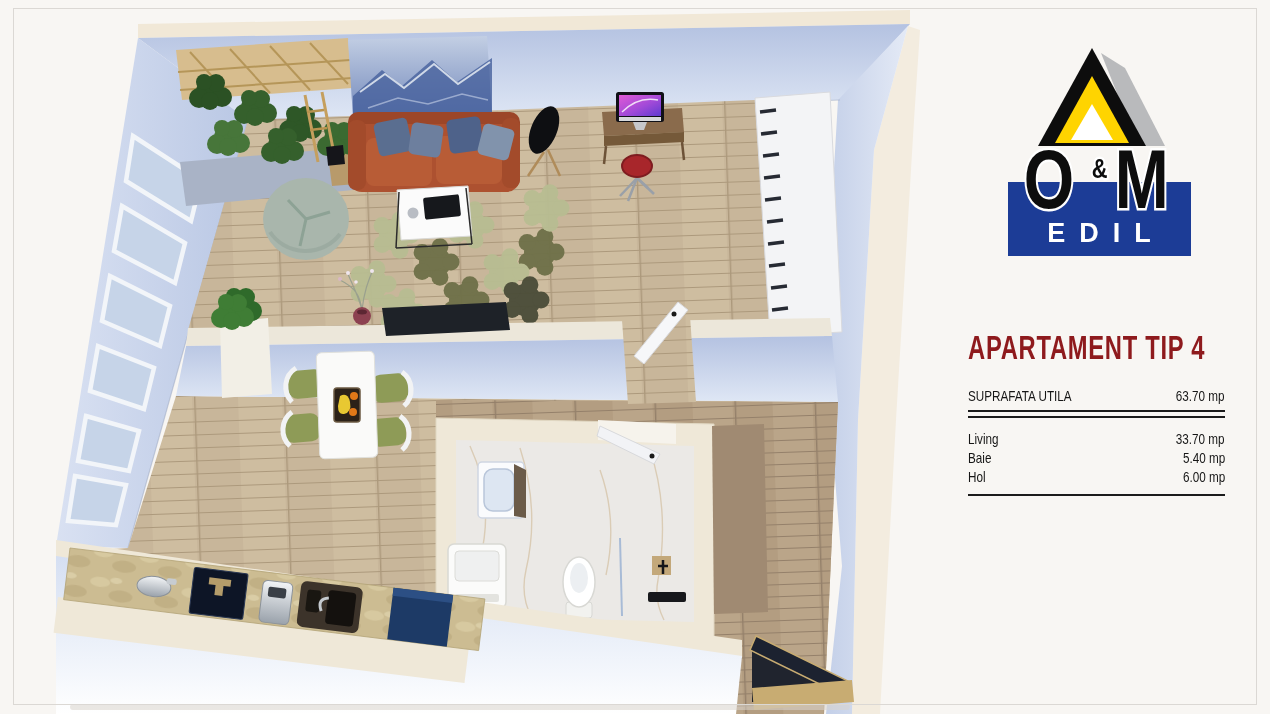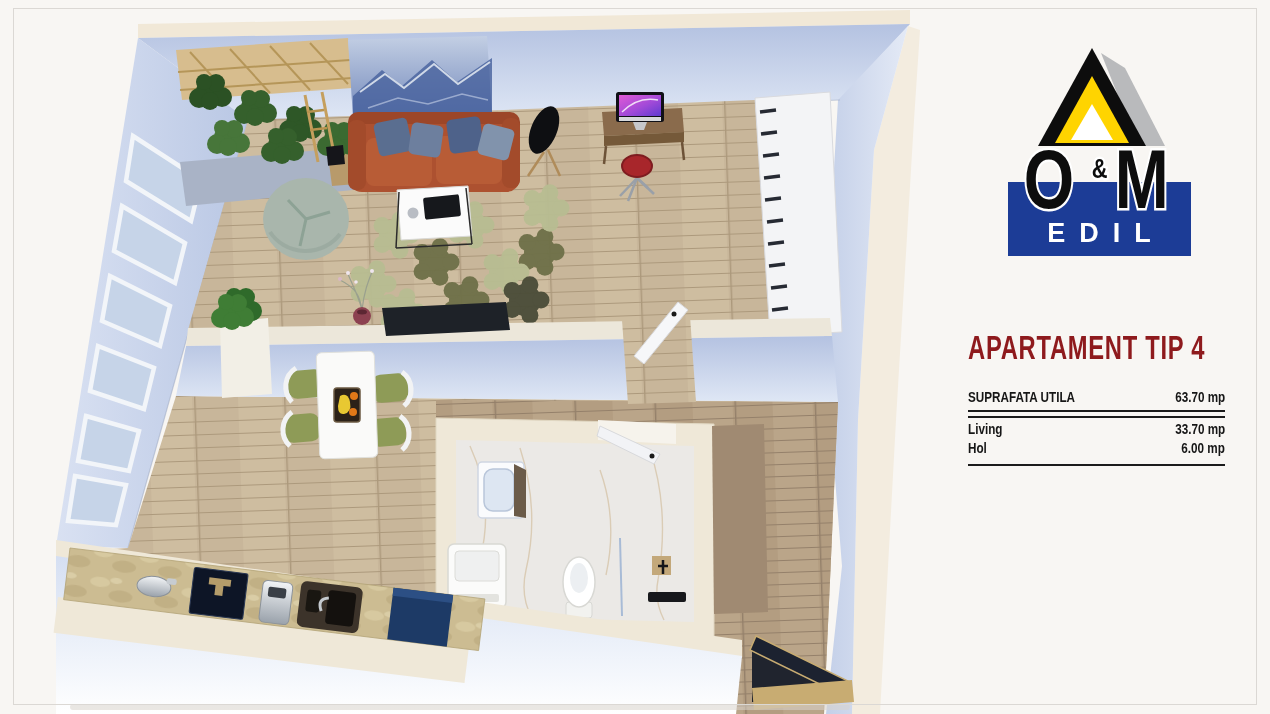--- a/index.html
+++ b/index.html
@@ -10,26 +10,26 @@
   .render-svg{position:absolute;left:0;top:0;}
   .logo-svg{position:absolute;left:988px;top:28px;}
   .logo-om{font-family:"Liberation Sans",sans-serif;font-weight:bold;fill:#0d0d0d;
            stroke:#ffffff;stroke-width:5px;paint-order:stroke;}
   .logo-edil{font-family:"Liberation Sans",sans-serif;font-weight:bold;fill:#ffffff;}
   .panel-title{position:absolute;left:968px;top:329px;font-size:33px;font-weight:bold;
                white-space:nowrap;}
   .panel-title .cond{display:inline-block;transform:scaleX(.72);transform-origin:0 50%;
                      letter-spacing:1px;}
   .area-table{position:absolute;left:968px;top:386px;width:257px;color:#161616;}
-  .row{display:flex;justify-content:space-between;align-items:flex-end;height:19px;
-       font-size:15px;font-weight:bold;}
+  .row{display:flex;justify-content:space-between;align-items:center;height:19px;
+       font-size:15px;font-weight:normal;}
   .row .lbl{display:inline-block;transform:scaleX(.78);transform-origin:0 50%;white-space:nowrap;}
   .row .val{display:inline-block;transform:scaleX(.78);transform-origin:100% 50%;white-space:nowrap;}
   .rule-double{height:4px;border-top:2px solid #1b1b1b;border-bottom:2px solid #1b1b1b;margin-top:5px;}
-  .rooms-block{margin-top:0;}
+  .rooms-block{margin-top:11px;}
   .rule-single{border-top:2px solid #1b1b1b;margin-top:8px;}
 </style>
 </head>
 <body>
 
 <div class="canvas">
 
   <svg class="render-svg" width="960" height="714" viewBox="0 0 960 714">
     <defs>
       <linearGradient id="wallN" x1="0" y1="0" x2="0" y2="1">
@@ -392,20 +392,24 @@
       <span class="lbl">SUPRAFATA UTILA</span>
       <span class="val">63.70 mp</span>
     </div>
     <div class="rule-double"></div>
     <div class="rooms-block">
       <div class="row">
         <span class="lbl">Living</span>
         <span class="val">33.70 mp</span>
       </div>
       <div class="row">
+        <span class="lbl">Baie</span>
+        <span class="val">5.40 mp</span>
+      </div>
+      <div class="row">
         <span class="lbl">Hol</span>
         <span class="val">6.00 mp</span>
       </div>
     </div>
     <div class="rule-single"></div>
   </div>
 
   <div class="frame"></div>
 </div>
 

